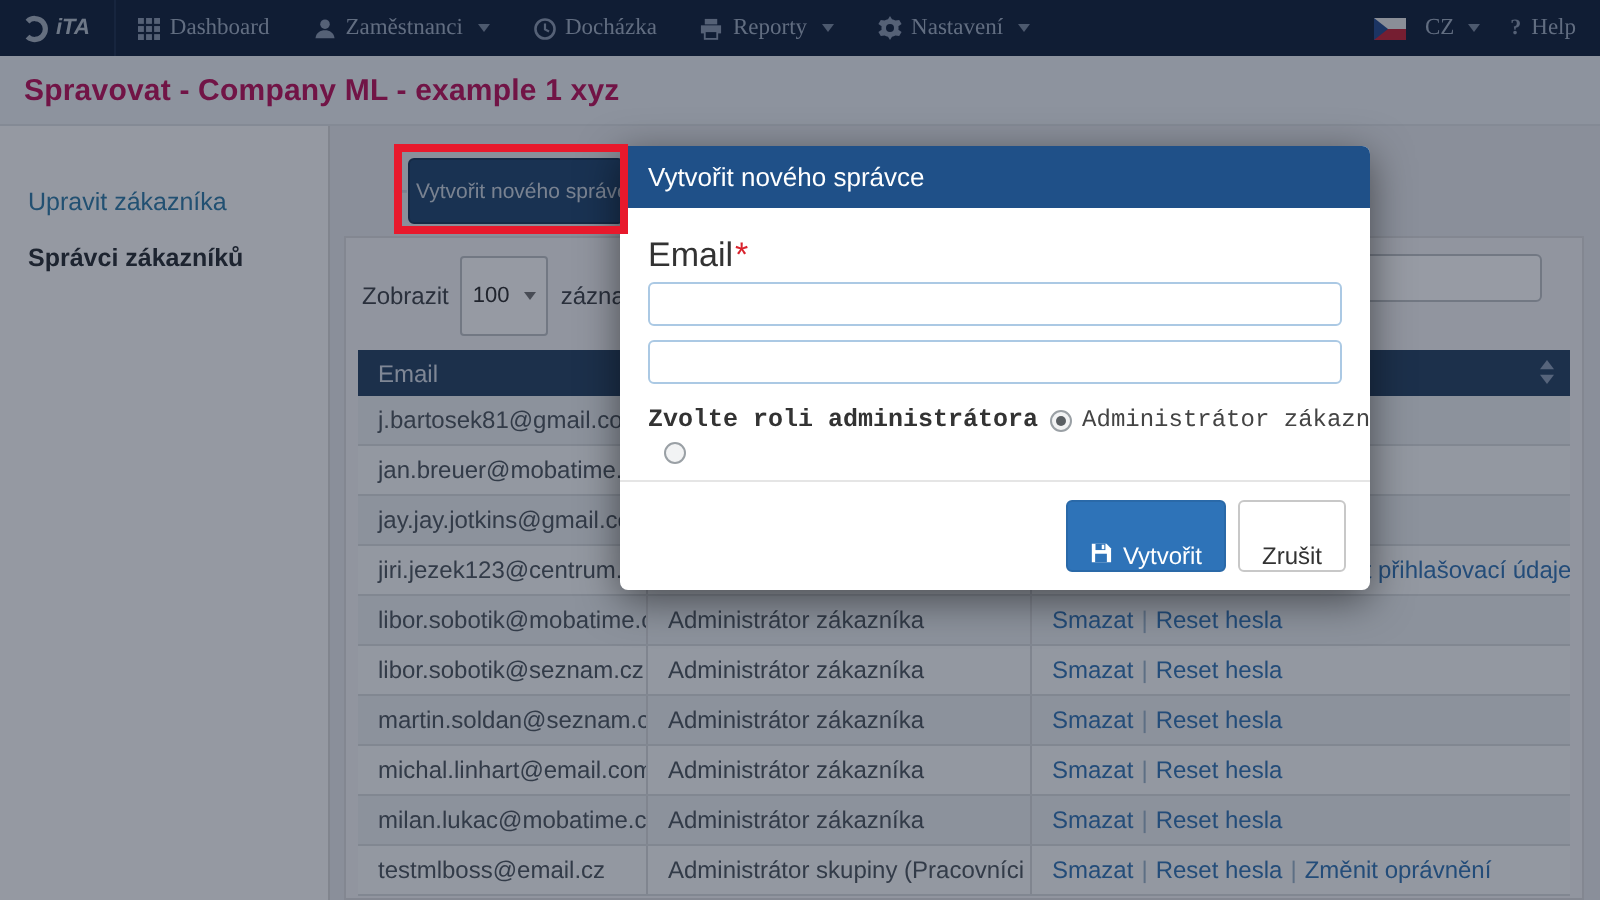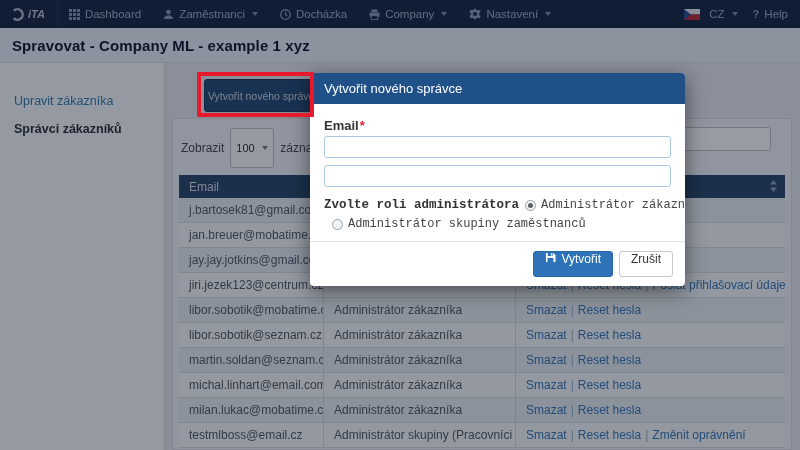--- a/index.html
+++ b/index.html
@@ -4,32 +4,32 @@
 <style>
   html,body{margin:0;padding:0;}
   .page{position:relative;width:800px;height:450px;overflow:hidden;background:#e9ebee;
         font-family:"Liberation Sans",sans-serif;-webkit-font-smoothing:antialiased;}
 
   
   .nav{position:absolute;top:0;left:0;right:0;height:28px;background:#17263f;display:flex;
        align-items:center;color:#a3b0c2;font-size:11.5px;z-index:1;}
   .brand{display:flex;align-items:center;gap:3px;height:100%;padding:0 12px 0 10px;border-right:1px solid #233450;}
   .brand-text{font-style:italic;font-weight:bold;font-size:11px;color:#b9c3ce;}
-  .nav-item{display:flex;align-items:center;gap:5px;padding:0 11px;height:100%;cursor:pointer;white-space:nowrap;}
+  .nav-item{display:flex;align-items:center;gap:5px;padding:0 11px;height:100%;cursor:pointer;white-space:nowrap;font-family:Liberation Serif, serif;}
   .nav-item svg{display:block;}
   .caret{width:0;height:0;border-left:3.5px solid transparent;border-right:3.5px solid transparent;
          border-top:4px solid #7f8da3;margin-left:2px;}
   .nav-right{margin-left:auto;display:flex;align-items:center;gap:7px;padding-right:12px;}
   .flag{display:block;border:0;}
   .help-q{font-weight:bold;color:#8e9bb0;font-size:11px;}
 
   
   .title-band{position:absolute;top:28px;left:0;right:0;height:35px;background:#eef1f5;
               border-bottom:1px solid #dfe2e6;display:flex;align-items:center;padding-left:12px;box-sizing:border-box;}
-  .title-band h1{margin:0;font-size:15px;font-weight:bold;color:#0f172a;letter-spacing:.1px;}
+  .title-band h1{margin:0;font-size:15px;font-weight:bold;color:#be185d;letter-spacing:.1px;}
 
   
   .sidebar{position:absolute;top:63px;left:0;bottom:0;width:165px;background:#fbfbfb;border-right:1px solid #d9d9d9;box-sizing:border-box;padding-top:24px;}
   .side-link{display:block;padding:7px 14px;font-size:12.5px;color:#367fa9;cursor:pointer;}
   .side-link.active{color:#2d3238;font-weight:bold;}
 
   
   .create-btn{position:absolute;left:204px;top:79px;width:106px;height:31px;background:#274b72;
               color:#ccd5de;border:1px solid #1f3c5c;border-radius:3px;font-size:10.5px;
               display:flex;align-items:center;justify-content:center;gap:4px;cursor:pointer;white-space:nowrap;}
@@ -61,34 +61,34 @@
   .action-link{color:#3878b5;cursor:pointer;}
   .action-sep{color:#9bb3c9;margin:0 4px;}
 
   
   .backdrop{position:absolute;inset:0;background:rgba(8,16,38,0.42);z-index:50;}
   .modal{position:absolute;left:310px;top:73px;width:375px;background:#fff;border-radius:4px;z-index:60;
          box-shadow:0 5px 20px rgba(0,0,0,.5);overflow:hidden;}
   .modal-header{height:31px;background:#1f5088;color:#fff;display:flex;align-items:center;
                 padding-left:14px;font-size:13px;}
   .modal-body{padding:10px 14px 8px;}
-  .field-label{font-size:13px;font-weight:bold;color:#333;margin:4px 0 3px;}
+  .field-label{font-size:17px;font-weight:normal;color:#333;margin:4px 0 3px;}
   .req{color:#d9232d;margin-left:1px;}
   .text-input{width:100%;height:22px;border:1px solid #abc9e4;border-radius:3px;box-sizing:border-box;
               margin-bottom:7px;outline:none;font-size:12px;padding:0 6px;}
   .radio-block{margin-top:3px;font-size:12px;color:#444;line-height:17px;font-family:Liberation Mono, monospace;}
   .radio-line1{display:flex;align-items:center;flex-wrap:nowrap;}
   .radio-line2{display:flex;align-items:center;margin-left:8px;margin-top:2px;}
   .radio-label-main{font-weight:bold;font-size:12.5px;color:#333;margin-right:6px;white-space:nowrap;}
   .radio{width:11px;height:11px;border:1px solid #9aa0a5;border-radius:50%;background:#f2f3f4;
          margin-right:5px;flex:none;position:relative;cursor:pointer;box-sizing:border-box;}
   .radio.checked::after{content:"";position:absolute;left:2px;top:2px;width:5px;height:5px;border-radius:50%;background:#5a5f63;}
   .radio-opt{margin-right:14px;white-space:nowrap;}
   .modal-footer{border-top:1px solid #e5e5e5;padding:9px 12px;display:flex;justify-content:flex-end;gap:6px;}
-  .btn{height:26px;border-radius:3px;font-size:12px;display:flex;align-items:flex-start;padding:0 11px;cursor:pointer;box-sizing:border-box;font-family:inherit;}
+  .btn{height:36px;border-radius:3px;font-size:12px;display:flex;align-items:flex-end;padding:0 11px;cursor:pointer;box-sizing:border-box;font-family:inherit;}
   .btn-primary{background:#2e73b8;border:1px solid #2a69a8;color:#fff;gap:5px;}
   .btn-default{background:#fff;border:1px solid #c8c8c8;color:#333;}
 </style>
 </head>
 <body>
 
 <div class="page">
 
   <div class="nav">
     <div class="brand">
@@ -135,21 +135,21 @@
       <span>Docházka</span>
     </div>
     <div class="nav-item">
       <span>
           <svg width="11" height="11" viewBox="0 0 12 12">
             <rect x="2.6" y="0.5" width="6.8" height="3" fill="#8e9bb0"></rect>
             <rect x="0.5" y="4" width="11" height="4.4" fill="#8e9bb0"></rect>
             <rect x="2.6" y="7.2" width="6.8" height="4.2" fill="#17263f" stroke="#8e9bb0" stroke-width="1"></rect>
           </svg>
         </span>
-      <span>Company</span>
+      <span>Reporty</span>
       <span class="caret"></span>
     </div>
     <div class="nav-item">
       <span>
           <svg width="12" height="12" viewBox="0 0 12 12">
             <path d="M6 0l1 1.6a4.6 4.6 0 0 1 1.7.7L10.6 2l1.2 2-1.6 1.1a4.8 4.8 0 0 1 0 1.8l1.6 1.1-1.2 2-1.9-.3a4.6 4.6 0 0 1-1.7.7L6 12l-1-1.6a4.6 4.6 0 0 1-1.7-.7l-1.9.3-1.2-2 1.6-1.1a4.8 4.8 0 0 1 0-1.8L.2 4l1.2-2 1.9.3A4.6 4.6 0 0 1 5 1.6z" fill="#8e9bb0"></path>
             <circle cx="6" cy="6" r="2" fill="#17263f"></circle>
           </svg>
         </span>
       <span>Nastavení</span>
@@ -309,21 +309,20 @@
       <div class="radio-block">
         <div class="radio-line1">
           <span class="radio-label-main">Zvolte roli administrátora</span>
           <span class="radio checked"></span>
           <span class="radio-opt">Administrátor zákazníka</span>
           <span class="radio"></span>
           <span class="radio-opt">HR administrátor</span>
         </div>
         <div class="radio-line2">
           <span class="radio"></span>
-          <span class="radio-opt">Administrátor skupiny zaměstnanců</span>
         </div>
       </div>
     </div>
     <div class="modal-footer">
       <button class="btn btn-primary">
         <span><svg width="11" height="11" viewBox="0 0 12 12">
               <path d="M1 1h8l2.5 2.5V11H1z" fill="#fff"></path>
               <rect x="3" y="1" width="5.4" height="3.4" fill="#2e73b8"></rect>
               <rect x="6.4" y="1.5" width="1.4" height="2.4" fill="#fff"></rect>
               <rect x="2.8" y="6.4" width="6.4" height="4.6" fill="#2e73b8"></rect>

